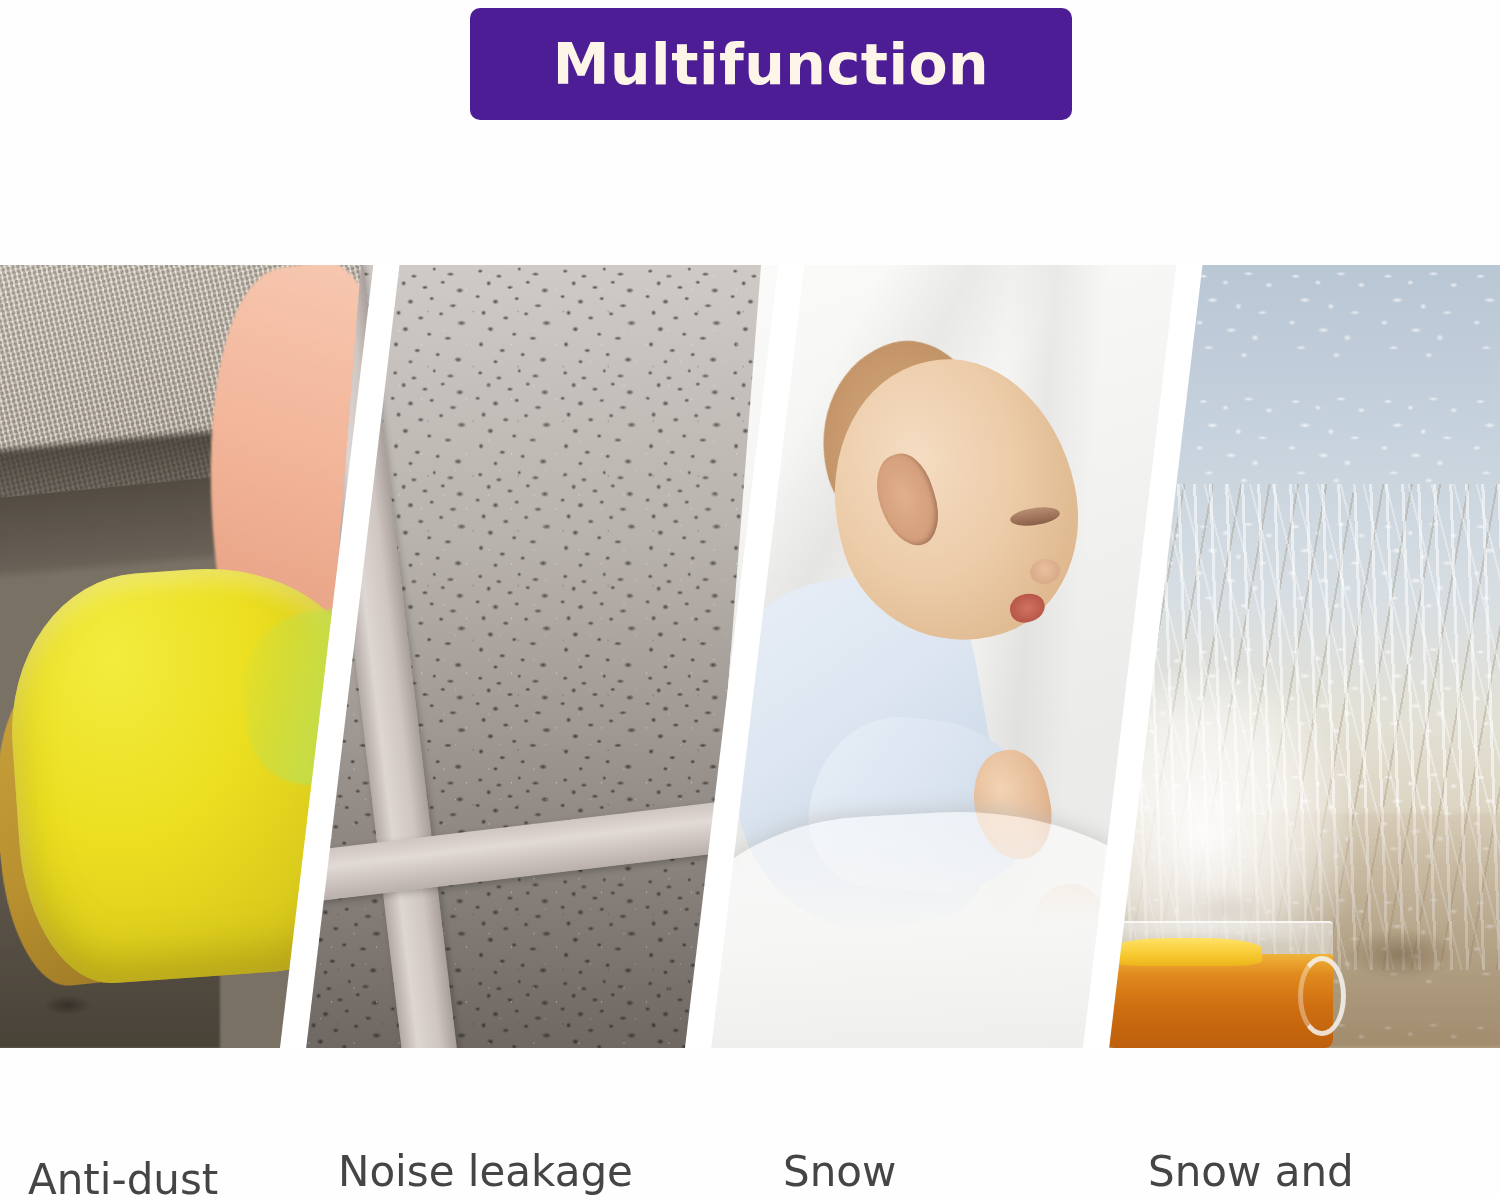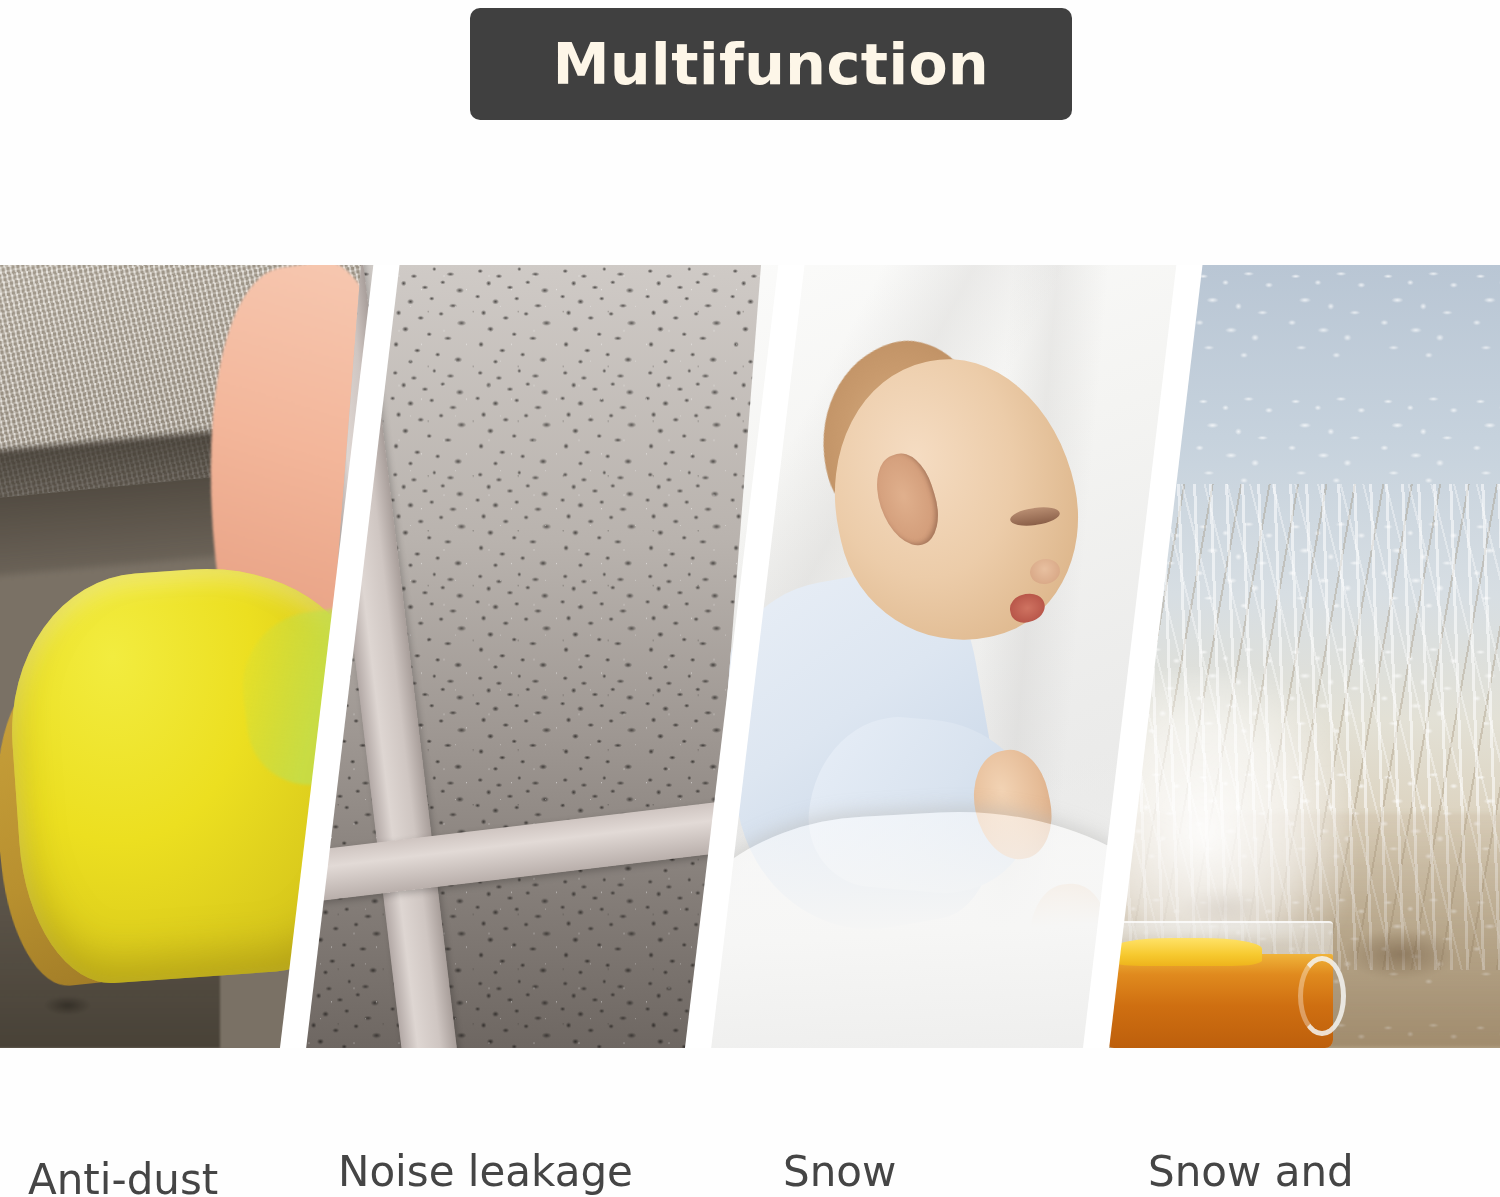--- a/index.html
+++ b/index.html
@@ -16,21 +16,21 @@
     background: #fefefe;
   }
 
   
   #header-banner {
     position: absolute;
     left: 470px;
     top: 8px;
     width: 602px;
     height: 112px;
-    background: #404040;
+    background: #4c1d95;
     border-radius: 10px;
     display: flex;
     align-items: center;
     justify-content: center;
   }
   #header-title {
     color: #fdf6e8;
     font-size: 57px;
     font-weight: bold;
     letter-spacing: 0.5px;

